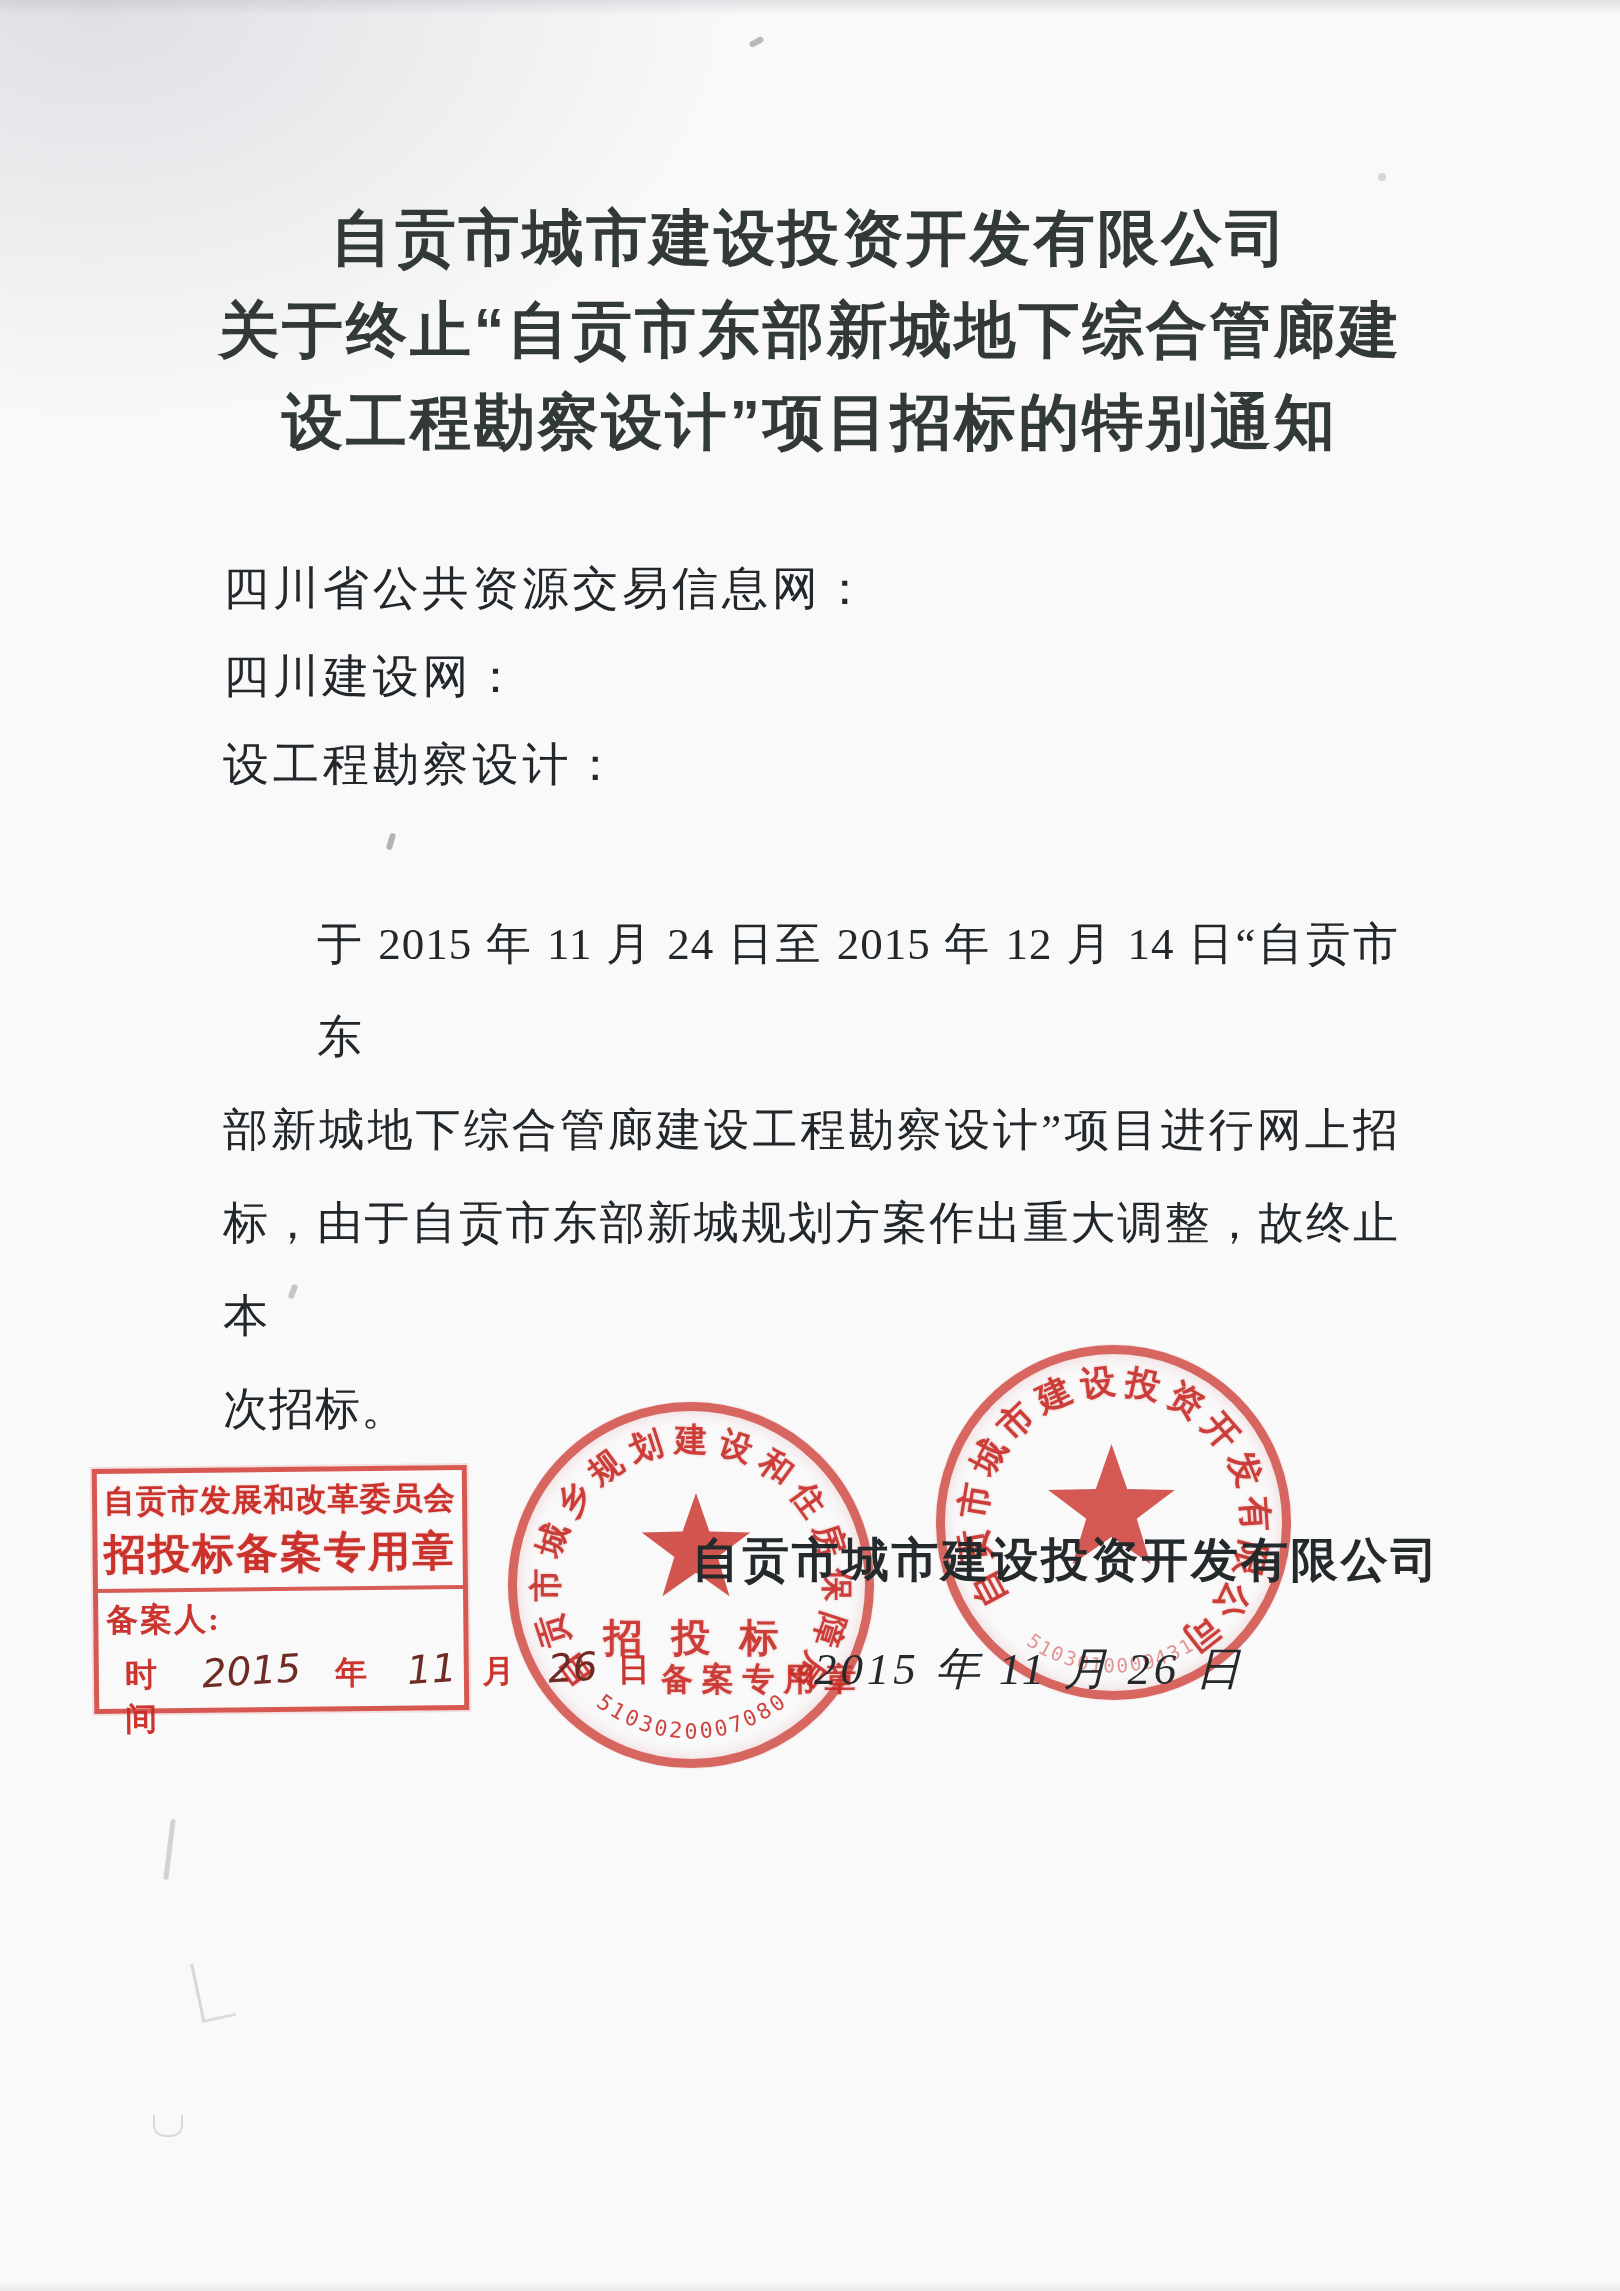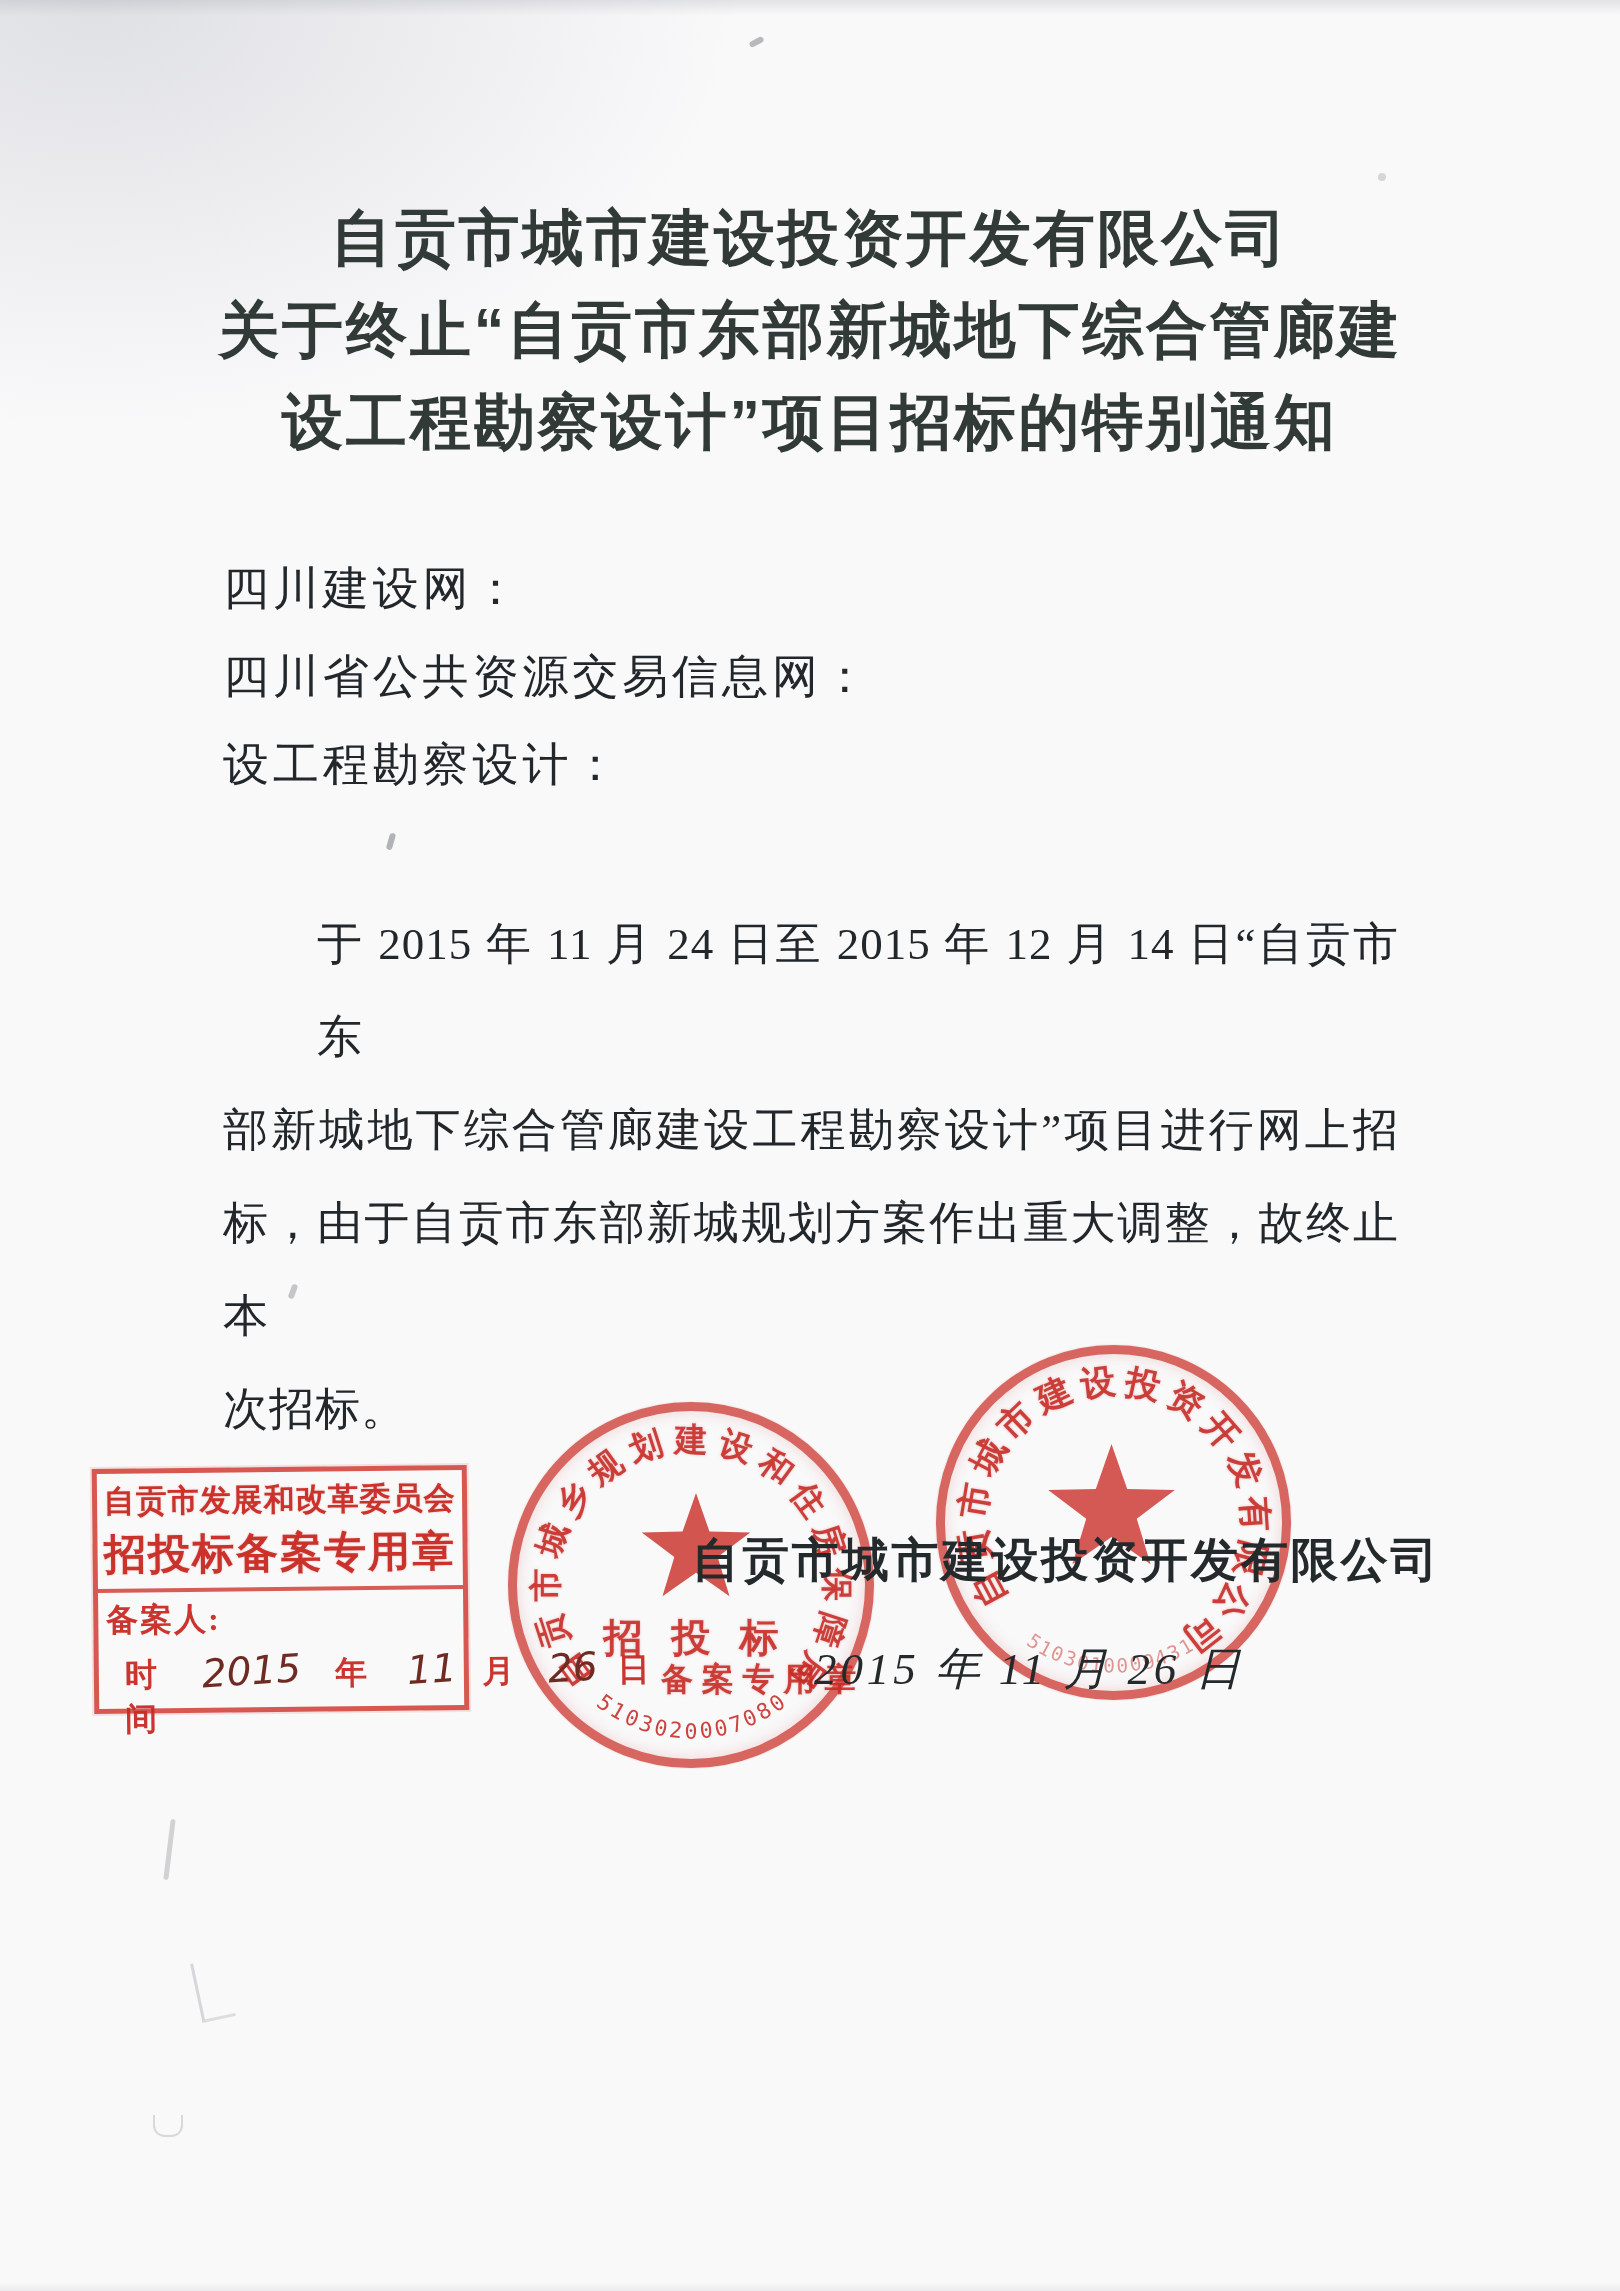--- a/index.html
+++ b/index.html
@@ -92,22 +92,22 @@
 
 <div class="page">
 
   <div class="title">
     <div>自贡市城市建设投资开发有限公司</div>
     <div>关于终止“自贡市东部新城地下综合管廊建</div>
     <div>设工程勘察设计”项目招标的特别通知</div>
   </div>
 
   <div class="addr">
+    <div>四川省公共资源交易信息网：</div>
     <div>四川建设网：</div>
-    <div>四川省公共资源交易信息网：</div>
     <div>设工程勘察设计：</div>
   </div>
 
   <div class="body">
     <div class="bline indent">于 2015 年 11 月 24 日至 2015 年 12 月 14 日“自贡市东</div>
     <div class="bline">部新城地下综合管廊建设工程勘察设计”项目进行网上招</div>
     <div class="bline">标，由于自贡市东部新城规划方案作出重大调整，故终止本</div>
     <div class="bline last">次招标。</div>
   </div>
 

